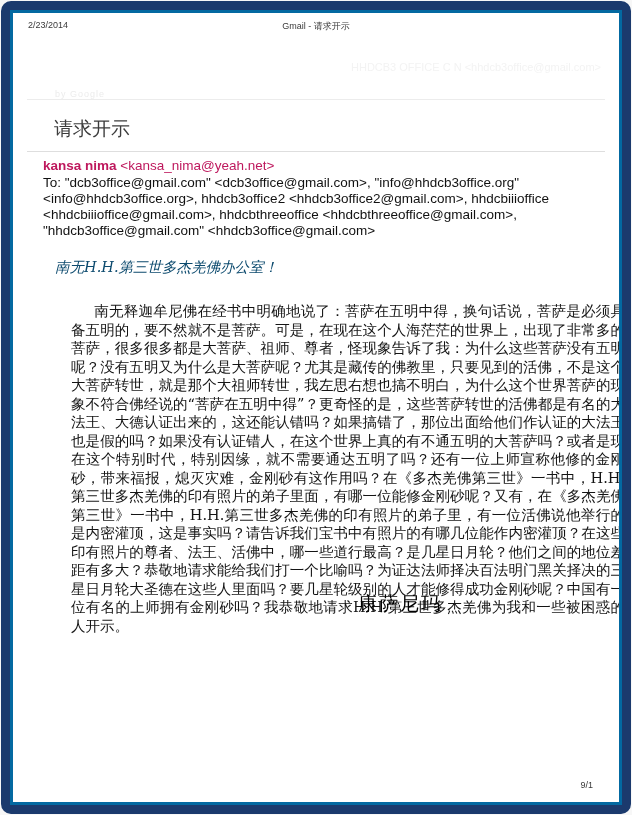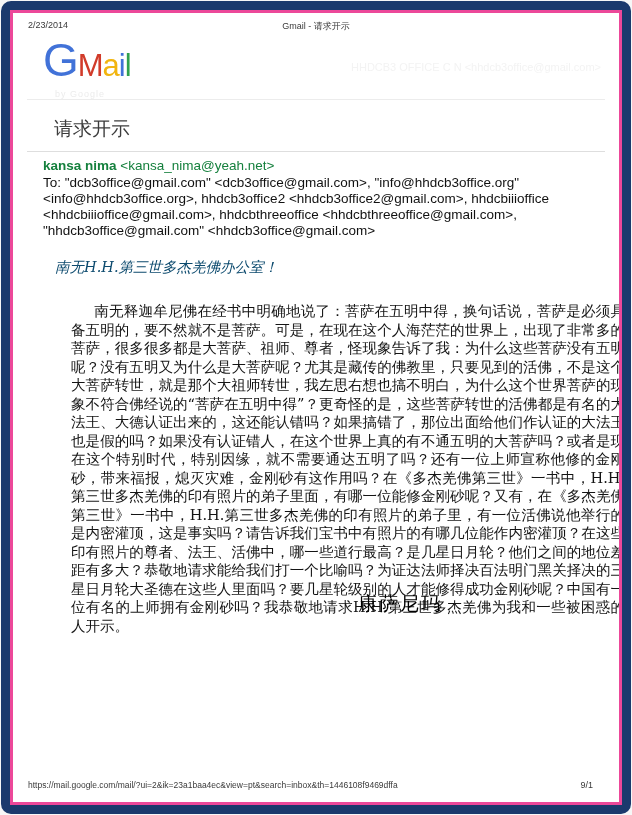--- a/index.html
+++ b/index.html
@@ -5,21 +5,21 @@
   html,body{margin:0;padding:0;}
   body{
     width:632px;height:815px;position:relative;background:#f7f7f7;
     font-family:"Liberation Sans", sans-serif;color:#1c1c1c;
   }
   .frame{
     position:absolute;inset:1px;border:9px solid #1b3a6d;border-radius:10px;
     box-sizing:border-box;background:#1b3a6d;
   }
   .page{
-    position:absolute;inset:0;border:3px solid #ec4899;background:#ffffff;
+    position:absolute;inset:0;border:3px solid #0369a1;background:#ffffff;
     box-sizing:border-box;overflow:hidden;
   }
   .content{position:absolute;inset:0;}
   .print-date{
     position:absolute;left:15px;top:7px;font-size:9px;color:#3a3a3a;
   }
   .print-title{
     position:absolute;left:0;right:0;top:7px;text-align:center;font-size:9px;color:#3a3a3a;
   }
   .logo{
@@ -35,21 +35,21 @@
     position:absolute;right:18px;top:48px;font-size:11px;color:#f3f3f3;
   }
   .hr1{position:absolute;left:14px;right:14px;top:86px;border-top:1px solid #ececec;}
   .subject{
     position:absolute;left:30px;top:92px;font-size:19px;color:#3c3c3c;font-weight:400;
     margin:11px;
   }
   .hr2{position:absolute;left:14px;right:14px;top:138px;border-top:1px solid #dedede;}
   .sender-row{
     position:absolute;left:30px;right:20px;top:145px;display:flex;
-    justify-content:space-between;font-size:13.5px;color:#15803d;
+    justify-content:space-between;font-size:13.5px;color:#be185d;
   }
   .sender-name{font-weight:bold;}
   .to-block{
     position:absolute;left:30px;right:18px;top:162px;font-size:13.5px;
     line-height:16px;color:#111;word-wrap:break-word;
   }
   .cjk{font-family:"DejaVu Serif", serif;}
   .salutation{
     position:absolute;left:42px;top:245px;font-size:14.5px;color:#0c4a6e;font-style:italic;
   }
@@ -70,21 +70,20 @@
 </head>
 <body>
 
 <div class="frame">
   <div class="page">
     <div class="content">
 
       <div class="print-date">2/23/2014</div>
       <div class="print-title">Gmail - 请求开示</div>
 
-      <div class="logo" id="gmail-logo"><span class="big" style="color: rgb(65, 114, 216);">G</span><span class="small" style="color: rgb(209, 59, 42);">M</span><span class="small" style="color: rgb(242, 181, 15);">a</span><span class="small" style="color: rgb(65, 114, 216);">i</span><span class="small" style="color: rgb(48, 161, 78);">l</span></div>
       <div class="logo-tagline">by Google</div>
 
       <div class="faint-owner">HHDCB3 OFFICE C N &lt;hhdcb3office@gmail.com&gt;</div>
 
       <div class="hr1"></div>
 
       <h1 class="subject cjk">请求开示</h1>
 
       <div class="hr2"></div>
 
@@ -95,18 +94,17 @@
       </div>
 
       <div class="to-block">To: "dcb3office@gmail.com" &lt;dcb3office@gmail.com&gt;, "info@hhdcb3office.org" &lt;info@hhdcb3office.org&gt;, hhdcb3office2 &lt;hhdcb3office2@gmail.com&gt;, hhdcbiiioffice &lt;hhdcbiiioffice@gmail.com&gt;, hhdcbthreeoffice &lt;hhdcbthreeoffice@gmail.com&gt;, "hhdcb3office@gmail.com" &lt;hhdcb3office@gmail.com&gt;</div>
 
       <div class="salutation cjk">南无H.H.第三世多杰羌佛办公室！</div>
 
       <p class="body-par cjk">南无释迦牟尼佛在经书中明确地说了：菩萨在五明中得，换句话说，菩萨是必须具备五明的，要不然就不是菩萨。可是，在现在这个人海茫茫的世界上，出现了非常多的菩萨，很多很多都是大菩萨、祖师、尊者，怪现象告诉了我：为什么这些菩萨没有五明呢？没有五明又为什么是大菩萨呢？尤其是藏传的佛教里，只要见到的活佛，不是这个大菩萨转世，就是那个大祖师转世，我左思右想也搞不明白，为什么这个世界菩萨的现象不符合佛经说的“菩萨在五明中得”？更奇怪的是，这些菩萨转世的活佛都是有名的大法王、大德认证出来的，这还能认错吗？如果搞错了，那位出面给他们作认证的大法王也是假的吗？如果没有认证错人，在这个世界上真的有不通五明的大菩萨吗？或者是现在这个特别时代，特别因缘，就不需要通达五明了吗？还有一位上师宣称他修的金刚砂，带来福报，熄灭灾难，金刚砂有这作用吗？在《多杰羌佛第三世》一书中，H.H.第三世多杰羌佛的印有照片的弟子里面，有哪一位能修金刚砂呢？又有，在《多杰羌佛第三世》一书中，H.H.第三世多杰羌佛的印有照片的弟子里，有一位活佛说他举行的是内密灌顶，这是事实吗？请告诉我们宝书中有照片的有哪几位能作内密灌顶？在这些印有照片的尊者、法王、活佛中，哪一些道行最高？是几星日月轮？他们之间的地位差距有多大？恭敬地请求能给我们打一个比喻吗？为证达法师择决百法明门黑关择决的三星日月轮大圣德在这些人里面吗？要几星轮级别的人才能修得成功金刚砂呢？中国有一位有名的上师拥有金刚砂吗？我恭敬地请求H.H.第三世多杰羌佛为我和一些被困惑的人开示。</p>
 
       <div class="signature cjk">康萨尼玛</div>
 
-      <div class="print-url">https://mail.google.com/mail/?ui=2&amp;ik=23a1baa4ec&amp;view=pt&amp;search=inbox&amp;th=1446108f9469dffa</div>
       <div class="print-page">9/1</div>
 
     </div>
   </div>
 </div>
 
 </body></html>

